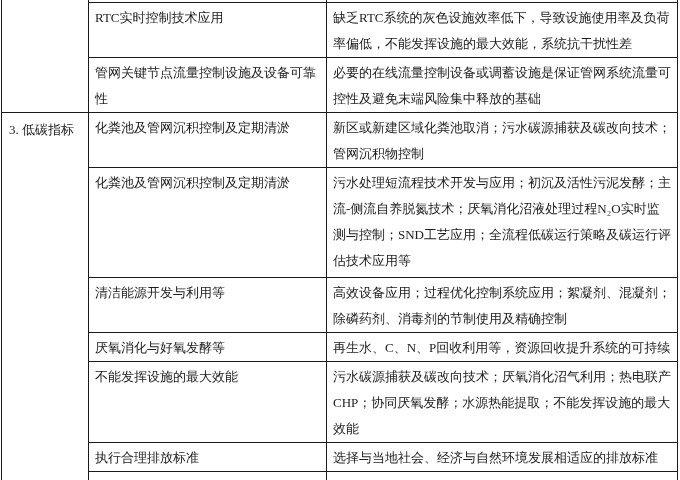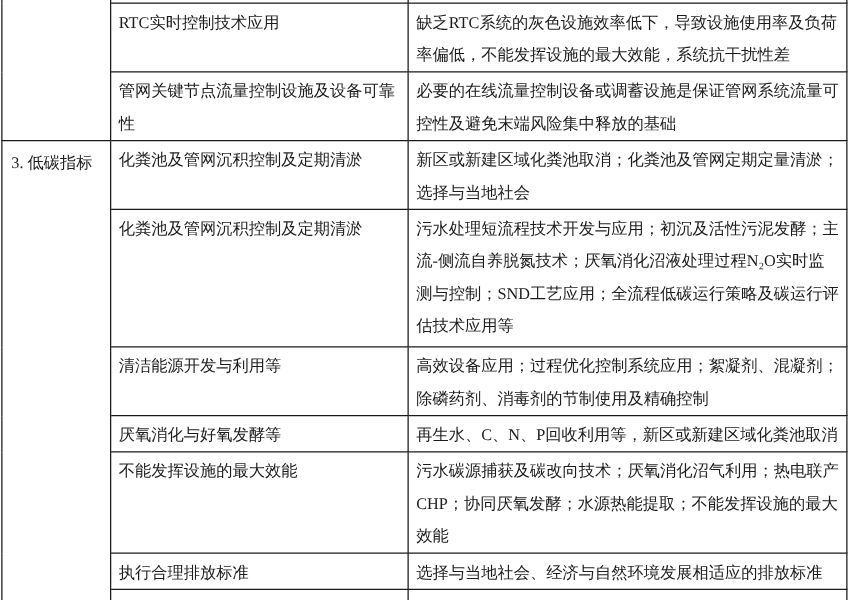--- a/index.html
+++ b/index.html
@@ -76,33 +76,33 @@
         <td>RTC实时控制技术应用</td>
         <td>缺乏RTC系统的灰色设施效率低下，导致设施使用率及负荷率偏低，不能发挥设施的最大效能，系统抗干扰性差</td>
       </tr>
       <tr>
         <td>管网关键节点流量控制设施及设备可靠性</td>
         <td>必要的在线流量控制设备或调蓄设施是保证管网系统流量可控性及避免末端风险集中释放的基础</td>
       </tr>
       <tr>
         <td class="category-cell" rowspan="7">3. 低碳指标</td>
         <td>化粪池及管网沉积控制及定期清淤</td>
-        <td>新区或新建区域化粪池取消；化粪池及管网定期定量清淤；选择与当地社会</td>
+        <td>新区或新建区域化粪池取消；污水碳源捕获及碳改向技术；管网沉积物控制</td>
       </tr>
       <tr class="quad-row">
         <td>化粪池及管网沉积控制及定期清淤</td>
         <td>污水处理短流程技术开发与应用；初沉及活性污泥发酵；主流-侧流自养脱氮技术；厌氧消化沼液处理过程N₂O实时监测与控制；SND工艺应用；全流程低碳运行策略及碳运行评估技术应用等</td>
       </tr>
       <tr>
         <td>清洁能源开发与利用等</td>
         <td>高效设备应用；过程优化控制系统应用；絮凝剂、混凝剂；除磷药剂、消毒剂的节制使用及精确控制</td>
       </tr>
       <tr>
         <td>厌氧消化与好氧发酵等</td>
-        <td>再生水、C、N、P回收利用等，新区或新建区域化粪池取消</td>
+        <td>再生水、C、N、P回收利用等，资源回收提升系统的可持续</td>
       </tr>
       <tr>
         <td>不能发挥设施的最大效能</td>
         <td>污水碳源捕获及碳改向技术；厌氧消化沼气利用；热电联产CHP；协同厌氧发酵；水源热能提取；不能发挥设施的最大效能</td>
       </tr>
       <tr>
         <td>执行合理排放标准</td>
         <td>选择与当地社会、经济与自然环境发展相适应的排放标准</td>
       </tr>
       <tr>

